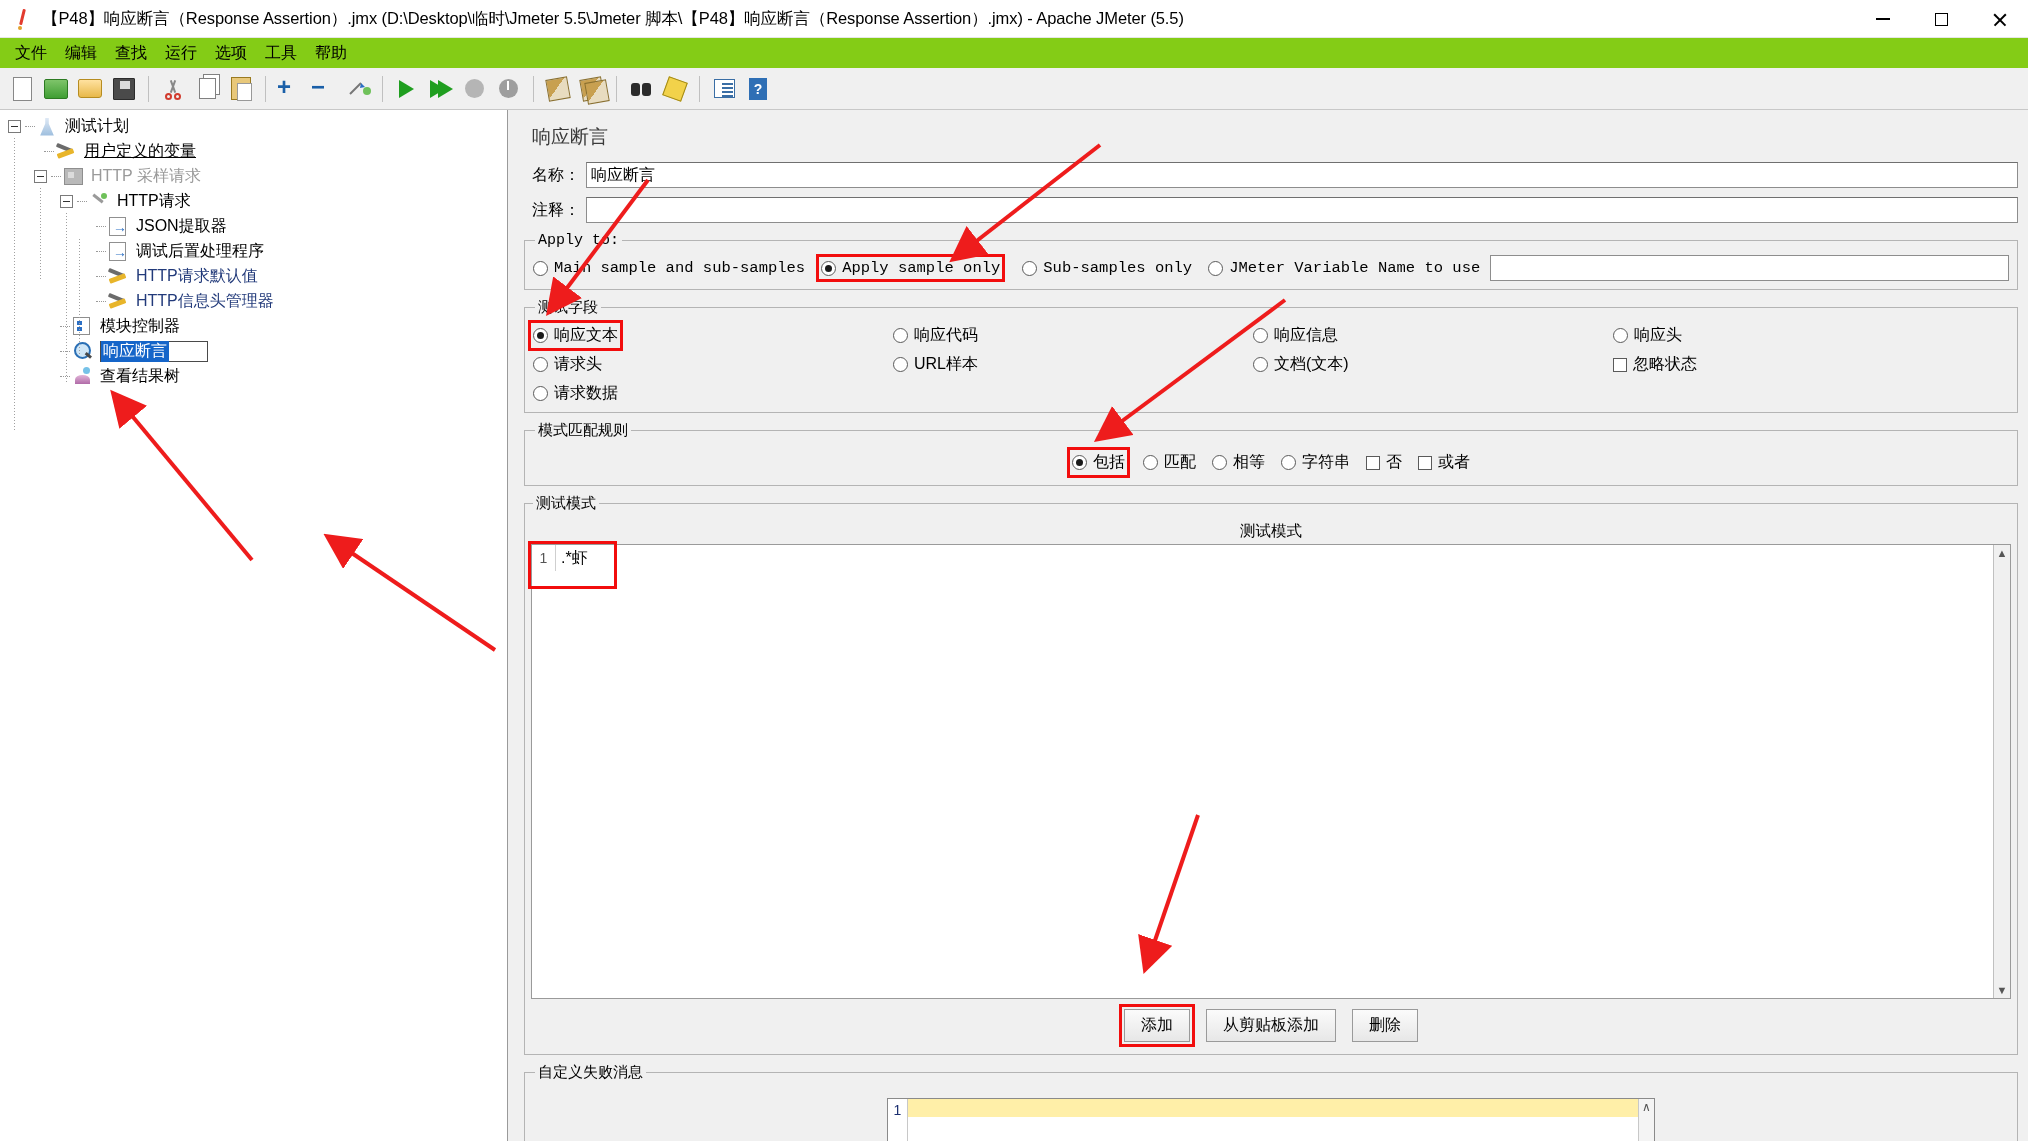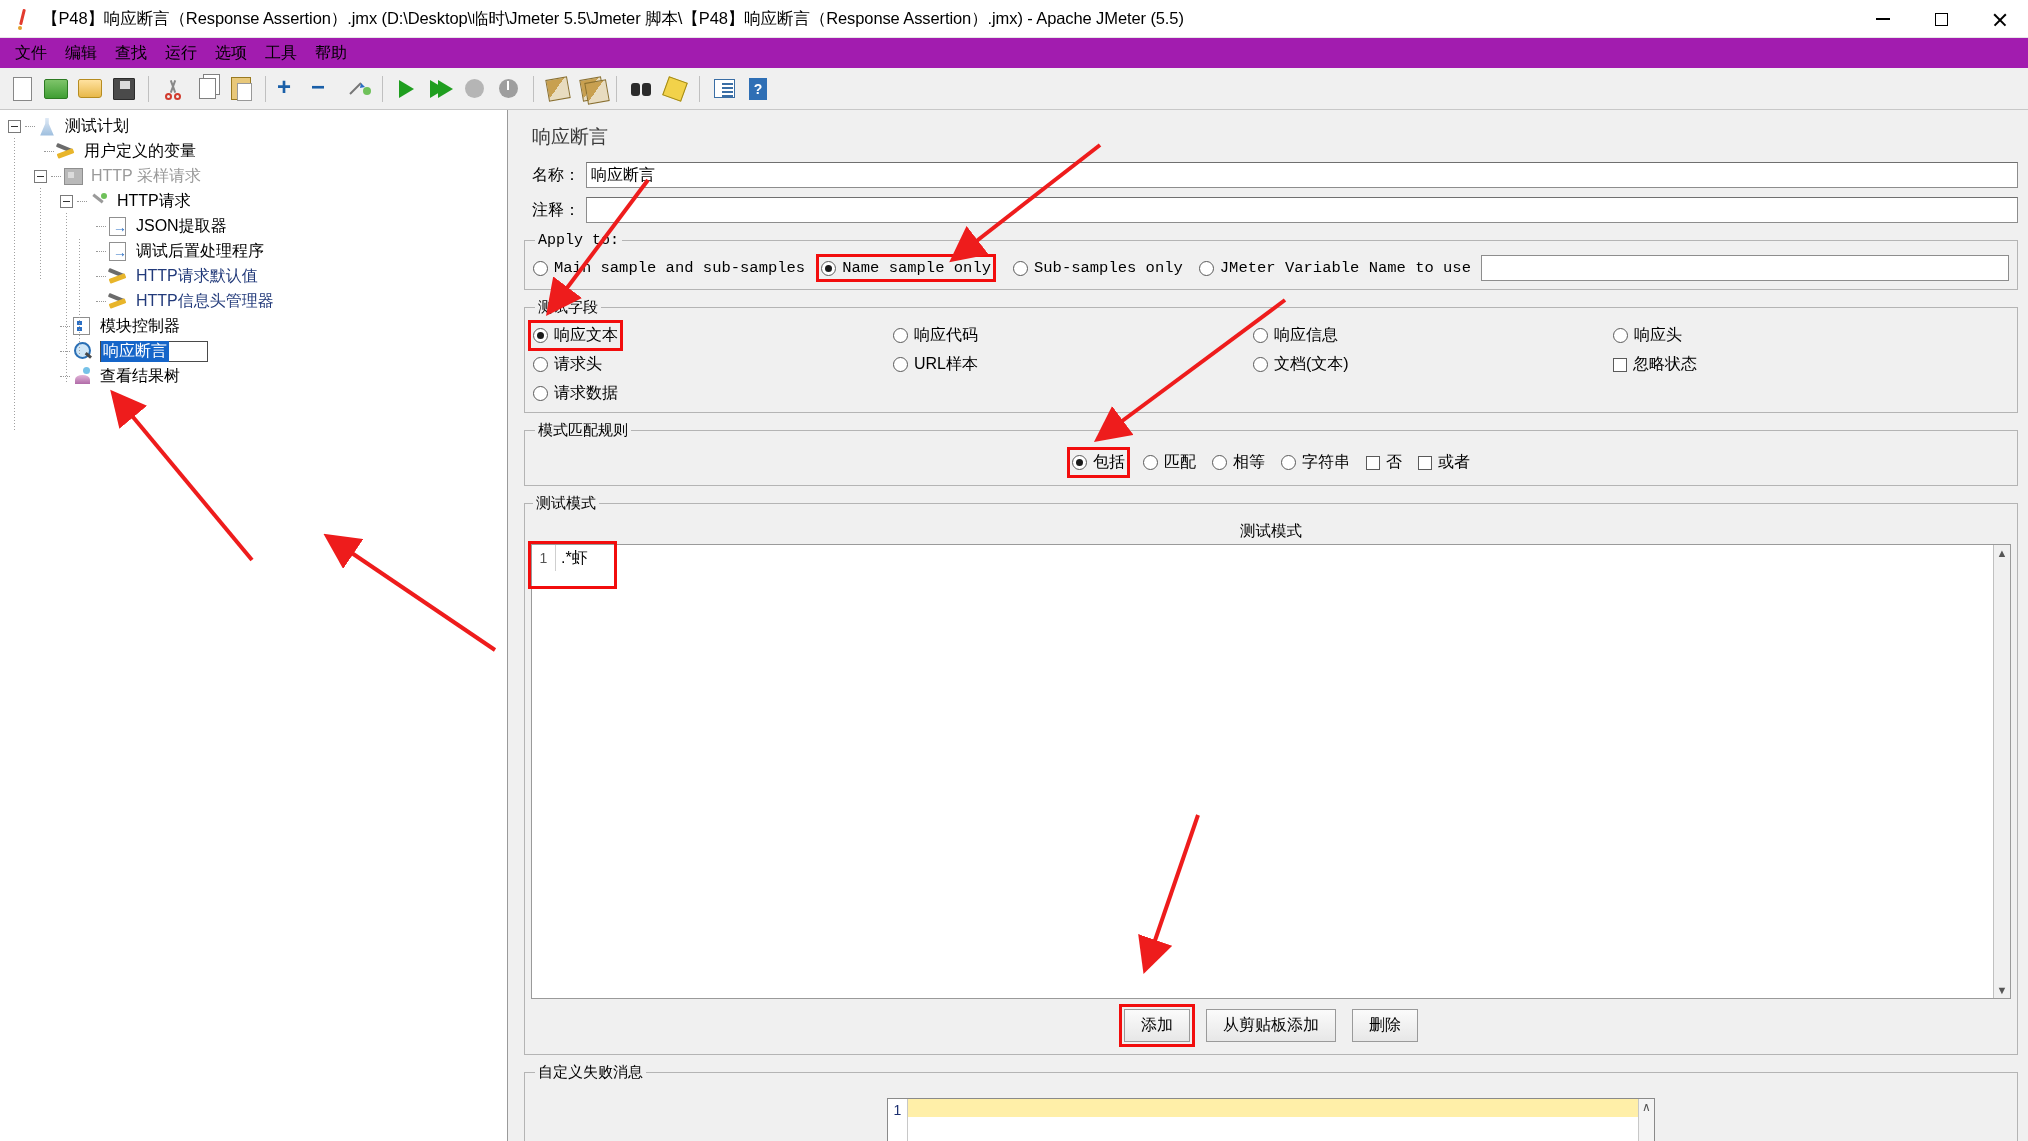--- a/index.html
+++ b/index.html
@@ -64,21 +64,21 @@
   .close-glyph::before, .close-glyph::after {
     content: ""; position: absolute; left: 0; top: 7px;
     width: 16px; height: 1.5px; background: #000;
   }
   .close-glyph::before { transform: rotate(45deg); }
   .close-glyph::after { transform: rotate(-45deg); }
 
   
   .menubar {
     height: 30px;
-    background: #a21caf;
+    background: #84cc16;
     display: flex; align-items: center;
     padding-left: 6px;
     font-size: 16px;
     color: #000;
   }
   .menu-item {
     padding: 3px 9px;
     cursor: default;
     white-space: nowrap;
   }
@@ -521,21 +521,21 @@
 
     <div class="tree-row" style="padding-left:8px;">
       <span class="toggle"></span>
       <span class="tdash"></span>
       <span class="ticon">
           <span class="i-plan" style="position:absolute;left:1px;top:1px;"></span>
         </span>
       <span class="tlabel">测试计划</span>
     </div>
 
-    <div class="tree-row" style="padding-left:44px;">
+    <div class="tree-row" style="padding-left:44px;text-decoration:underline;">
       <span class="tdash"></span>
       <span class="ticon">
           <span class="i-tools" style="position:absolute;left:0;top:1px;"></span>
         </span>
       <span class="tlabel">用户定义的变量</span>
     </div>
 
     <div class="tree-row" style="padding-left:34px;">
       <span class="toggle"></span>
       <span class="tdash"></span>
@@ -639,21 +639,21 @@
 
     <fieldset class="grp">
       <legend class="legend-mono">Apply to:</legend>
       <div class="applyrow">
         <label class="opt mono">
           <span class="radio"></span>
           <span>Main sample and sub-samples</span>
         </label>
         <label class="opt mono hl" style="margin-right:22px;">
           <span class="radio checked"></span>
-          <span>Name sample only</span>
+          <span>Apply sample only</span>
         </label>
         <label class="opt mono">
           <span class="radio"></span>
           <span>Sub-samples only</span>
         </label>
         <label class="opt mono" style="margin-right:0;">
           <span class="radio"></span>
           <span>JMeter Variable Name to use</span>
         </label>
         <input class="varinput" value="" style="">

